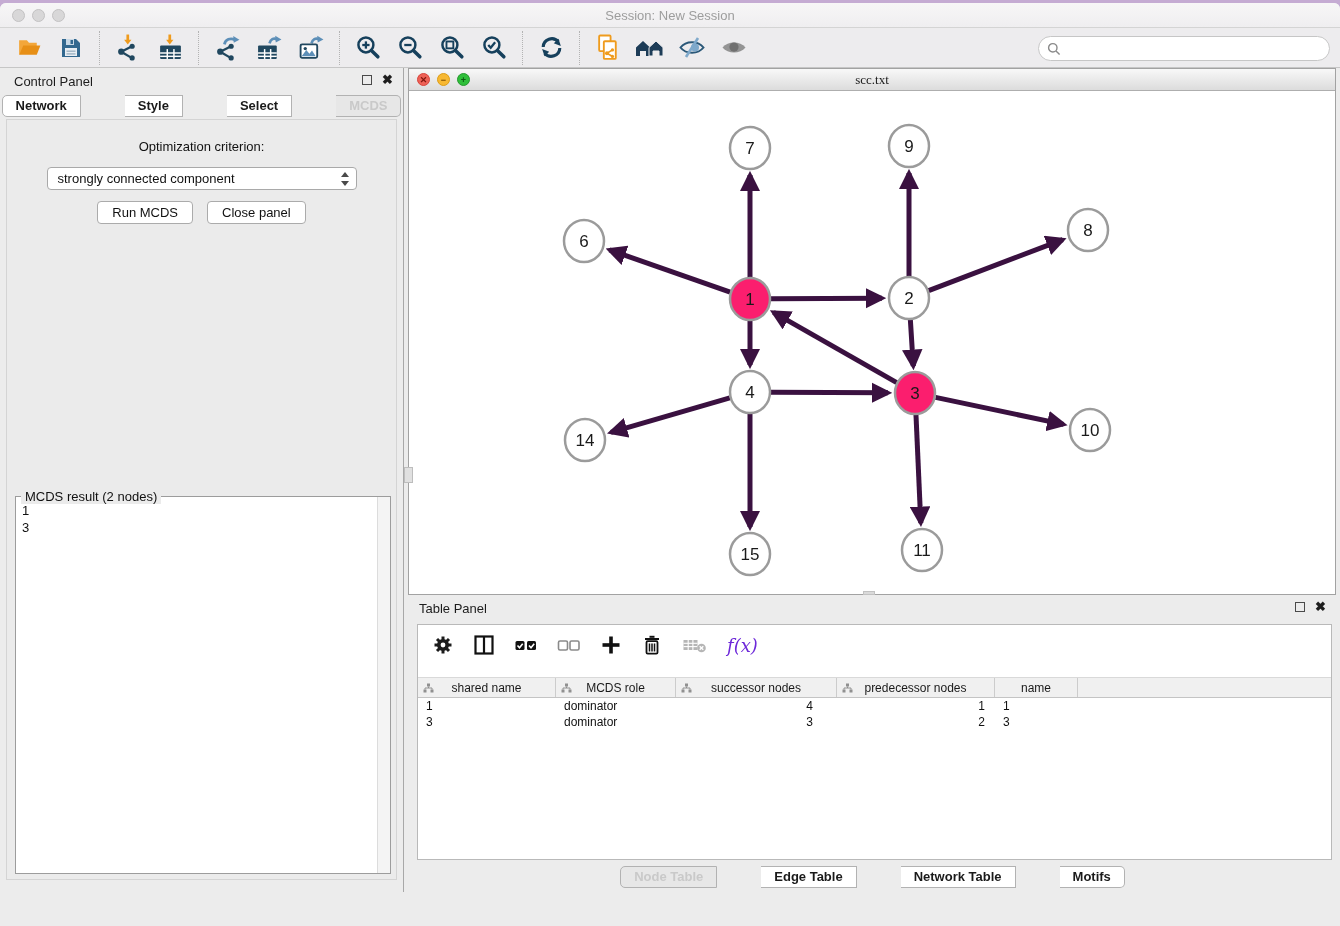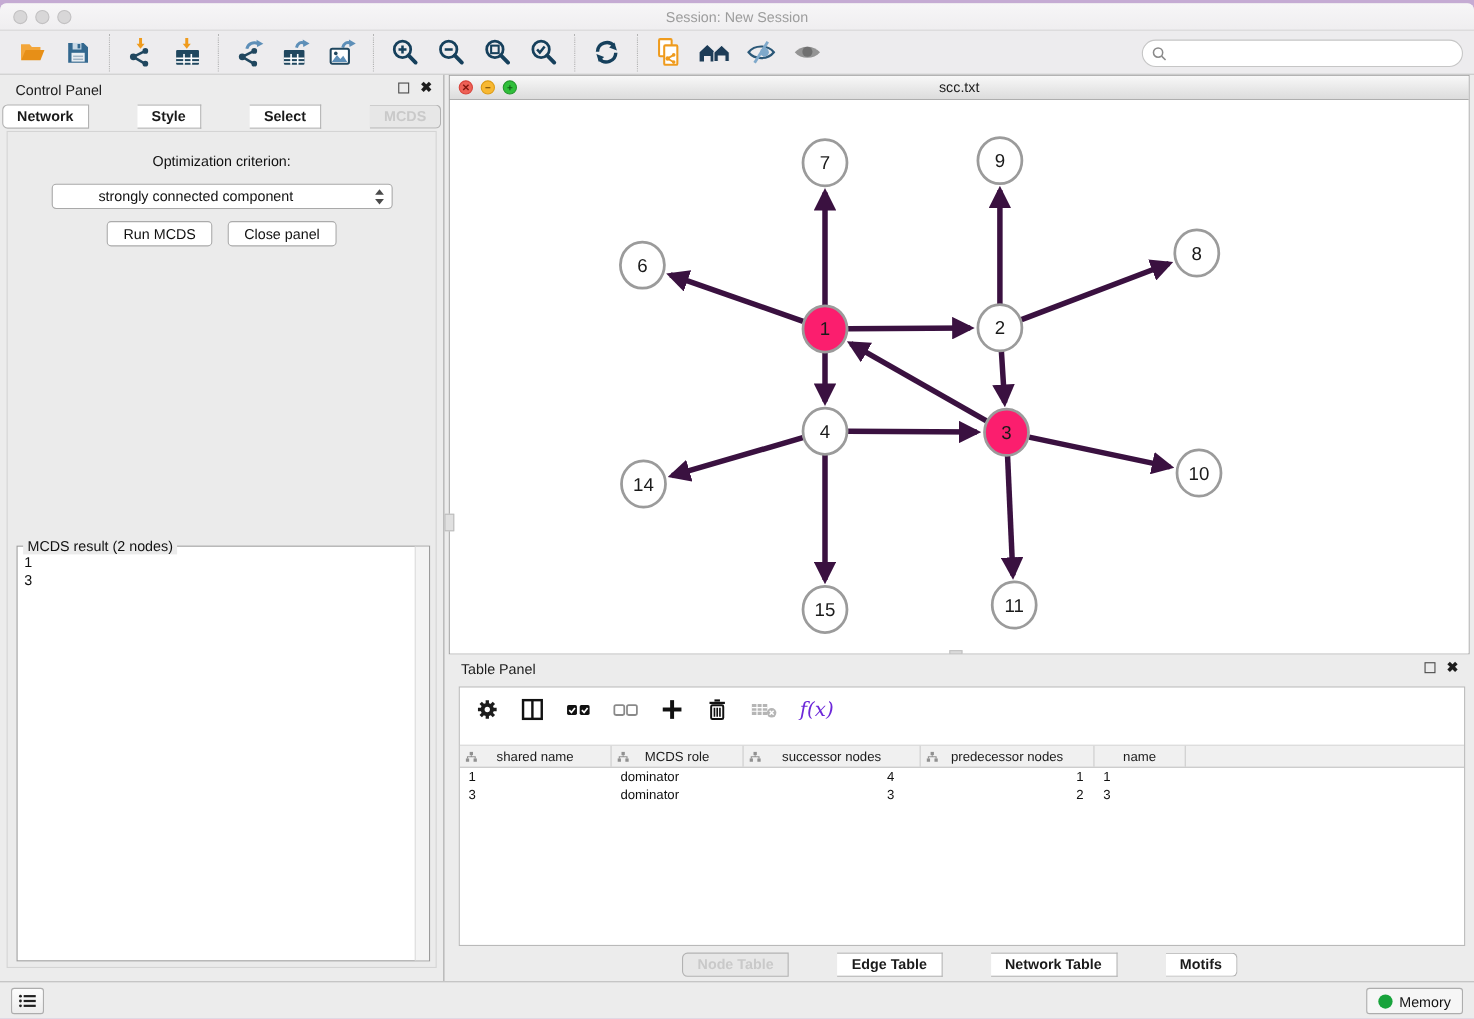--- a/index.html
+++ b/index.html
@@ -45,21 +45,21 @@
   .tab:first-child{border-left:1px solid #b2b2b2;border-radius:5px 0 0 5px;}
   .tab:last-child{border-radius:0 5px 5px 0;text-align:right;}
   .tab.selected{background:#e7e7e7;color:#c9c9c9;}
 
   #cp-content{position:absolute;left:6px;right:6px;top:51px;bottom:12px;
     background:#ebebeb;border:1px solid #d4d4d4;}
   #opt-label{margin-top:19px;text-align:center;font-size:13px;color:#111;}
   #criterion-select{width:310px;height:23px;margin:13px auto 0;background:#fff;
     border:1px solid #a9a9a9;border-radius:4px;display:flex;align-items:center;
     padding:0 6px 0 10px;font-size:13px;color:#111;}
-  #criterion-select .sel-text{flex:1;margin-left:32px;}
+  #criterion-select .sel-text{flex:1;}
   #cp-buttons{display:flex;justify-content:center;gap:14px;margin-top:11px;}
   .cp-btn{height:23px;padding:0 14px;background:#fff;border:1px solid #ababab;
     border-radius:4px;font-size:13px;color:#111;display:flex;align-items:center;}
 
   #mcds-fieldset{position:absolute;left:8px;top:376px;width:376px;height:378px;
     border:1px solid #9c9c9c;background:#fff;}
   #mcds-legend{position:absolute;top:-8px;left:5px;background:#ebebeb;padding:0 4px;
     font-size:13px;color:#111;}
   #mcds-list{position:absolute;left:0;top:2px;right:13px;bottom:0;overflow:hidden;
     padding:3px 0 0 6px;}
@@ -69,21 +69,21 @@
 
   
   #right-col{position:absolute;left:405px;top:0;right:0;bottom:0;}
 
   
   #network-window{position:absolute;left:3px;top:0;width:928px;height:527px;
     background:#fff;border:1px solid #a2a2a2;}
   #nw-titlebar{position:relative;height:22px;background:linear-gradient(#f8f8f8,#dcdcdc);
     border-bottom:1px solid #aeaeae;}
   #nw-title{position:absolute;left:0;right:0;top:0;height:22px;line-height:22px;
-    text-align:center;font-size:13px;color:#1c1c1c;}
+    text-align:center;font-size:13px;color:#1c1c1c;font-family:Liberation Serif, serif;}
   .nw-dot{position:absolute;top:4px;width:13px;height:13px;border-radius:50%;
     font-size:9px;font-weight:bold;text-align:center;line-height:12px;}
   #graph-area{position:absolute;left:0;top:22px;right:0;bottom:0;background:#fff;}
 
   
   #v-splitter-handle{position:absolute;left:-5px;top:398px;width:9px;height:16px;
     background:#e0e0e0;border:1px solid #bdbdbd;}
   #h-splitter-handle{position:absolute;left:458px;top:523px;width:12px;height:4px;
     background:#dadada;border:1px solid #c2c2c2;}
 
@@ -558,31 +558,13 @@
         <div id="tp-tabs" class="tab-row">
             <div class="tab selected">Node Table</div>
             <div class="tab">Edge Table</div>
             <div class="tab">Network Table</div>
             <div class="tab">Motifs</div>
           </div>
       </div>
     </div>
   </div>
 
-  <div id="statusbar">
-    <div id="list-button">
-      <svg width="18" height="14" viewBox="0 0 18 14">
-          <g fill="#222">
-            <circle cx="2.6" cy="2.6" r="1.3"></circle>
-            <circle cx="2.6" cy="7" r="1.3"></circle>
-            <circle cx="2.6" cy="11.4" r="1.3"></circle>
-            <rect x="5.5" y="1.6" width="11" height="2"></rect>
-            <rect x="5.5" y="6" width="11" height="2"></rect>
-            <rect x="5.5" y="10.4" width="11" height="2"></rect>
-          </g>
-        </svg>
-    </div>
-    <div id="memory-button">
-      <span id="memory-dot"></span>
-      <span>Memory</span>
-    </div>
-  </div>
 </div>
 
 </body></html>

